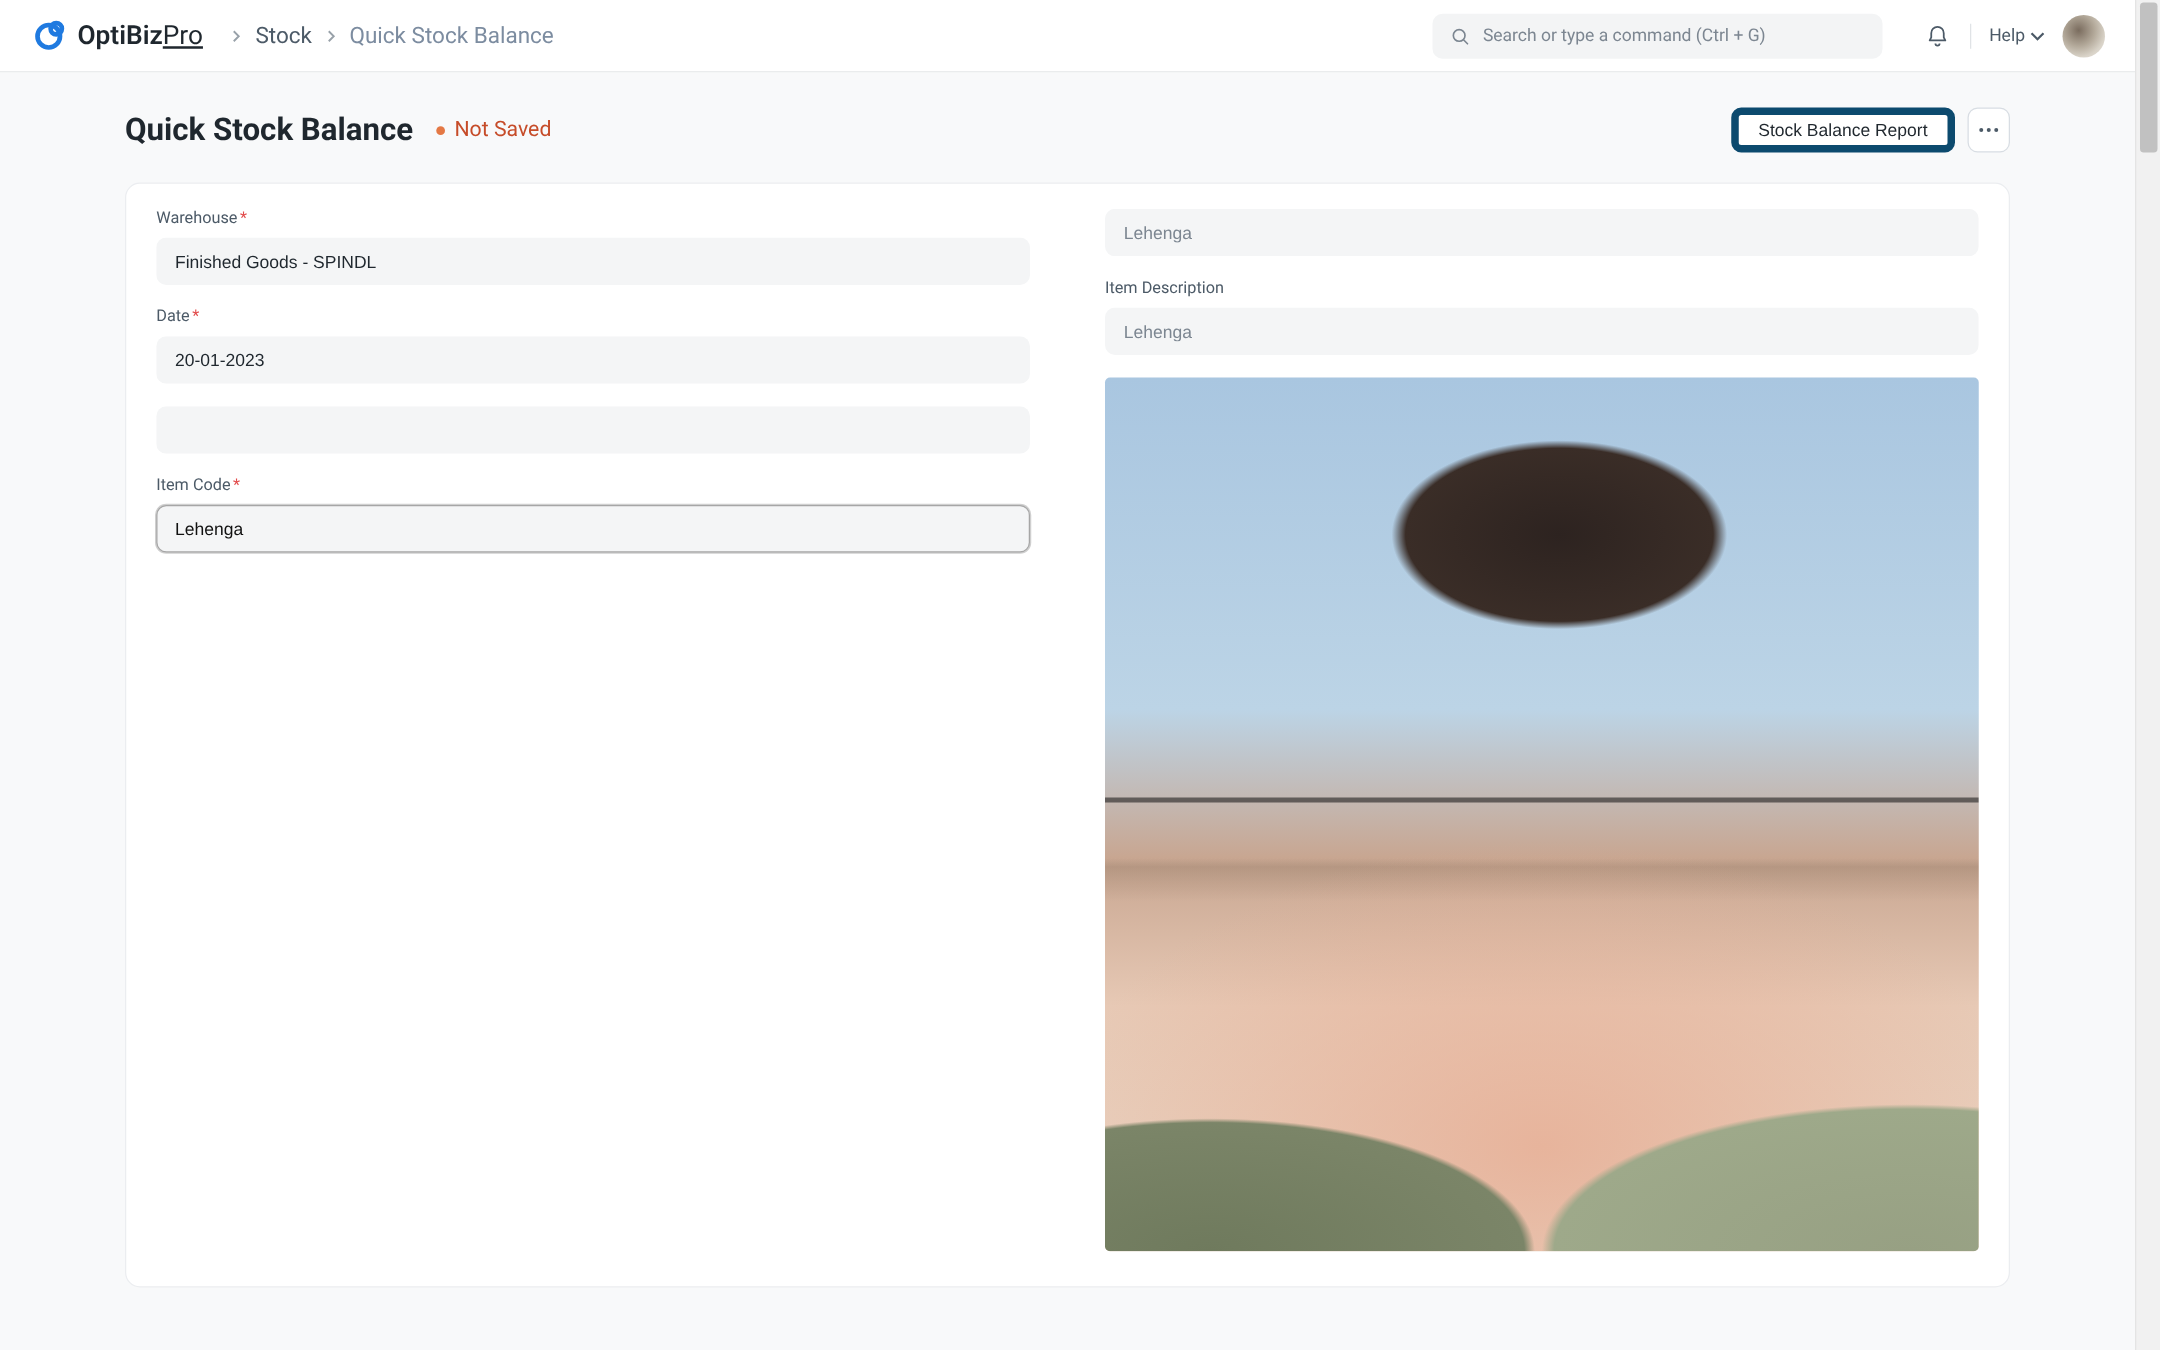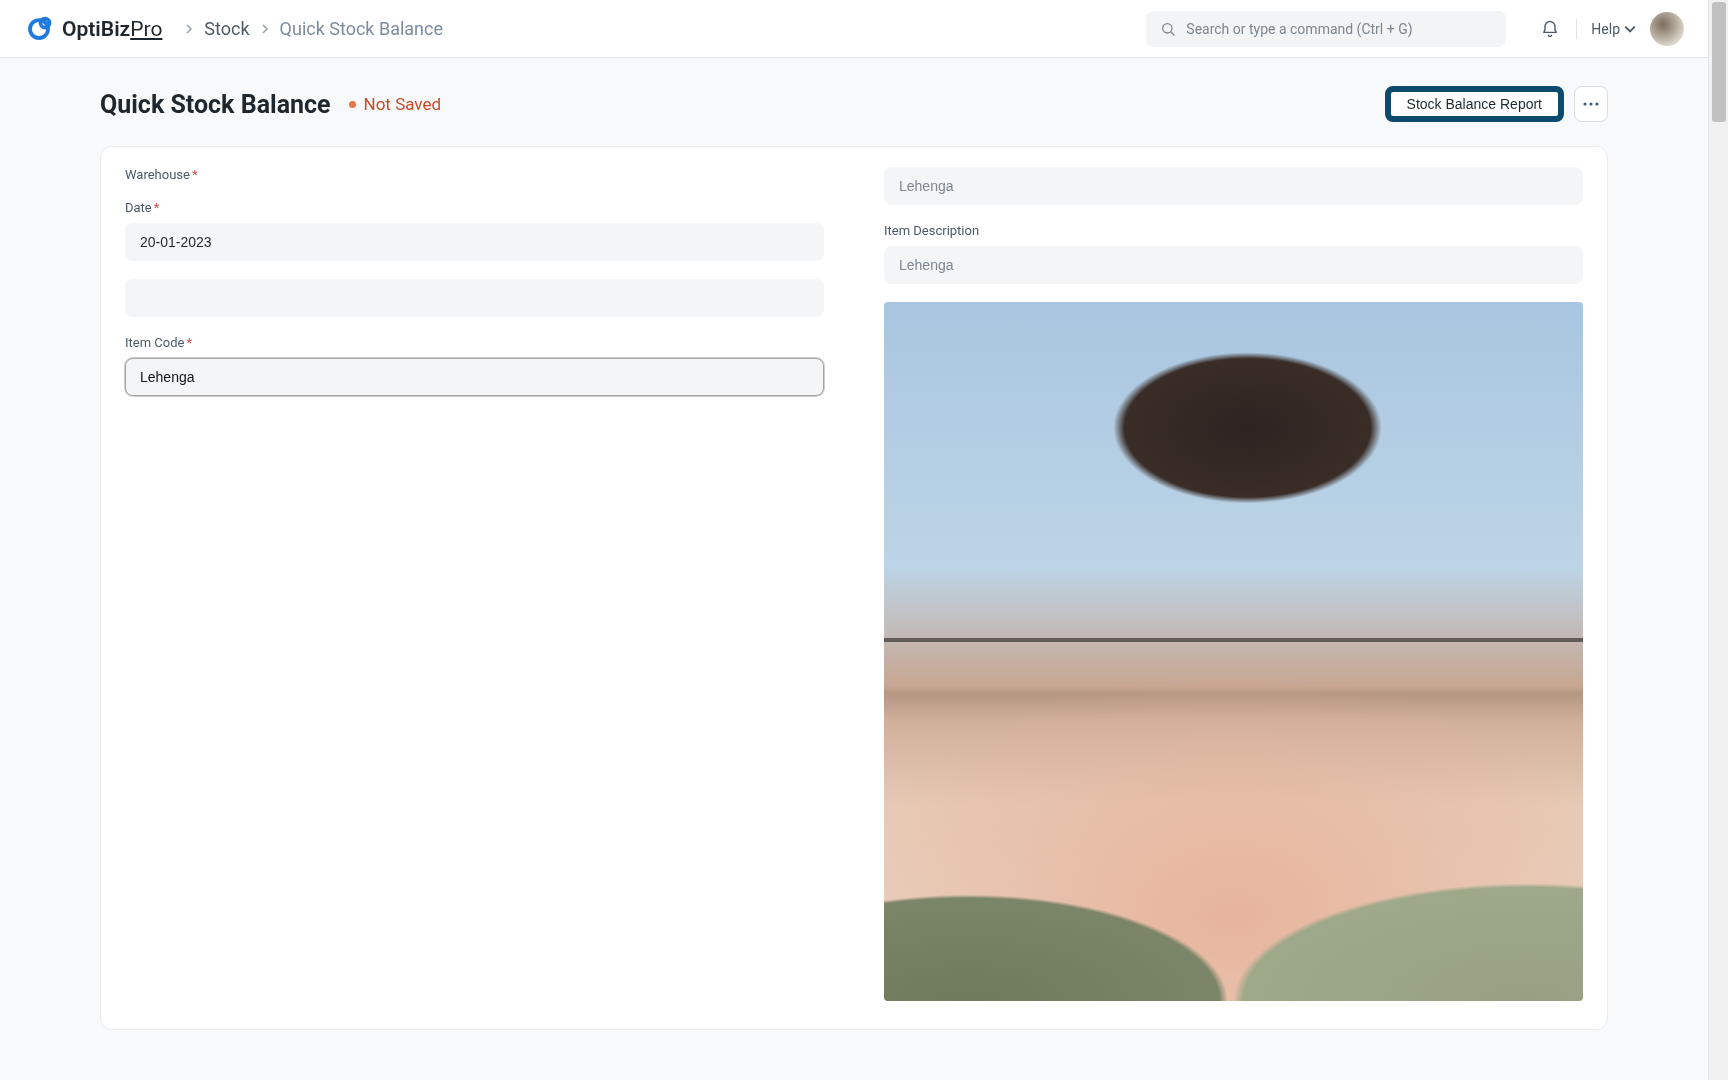--- a/index.html
+++ b/index.html
@@ -120,20 +120,21 @@
             </svg>
         </button>
       </div>
     </div>
 
     <div class="card">
       <div class="form-grid">
         <div class="form-col">
           <div class="field">
             <div class="label"><span>Warehouse</span><span class="req">*</span></div>
+            <input class="input" value="Finished Goods - SPINDL" style="">
           </div>
           <div class="field">
             <div class="label"><span>Date</span><span class="req">*</span></div>
             <input class="input" value="20-01-2023" style="">
           </div>
           <div class="field">
             <input class="input" value="" style="">
           </div>
           <div class="field">
             <div class="label"><span>Item Code</span><span class="req">*</span></div>

